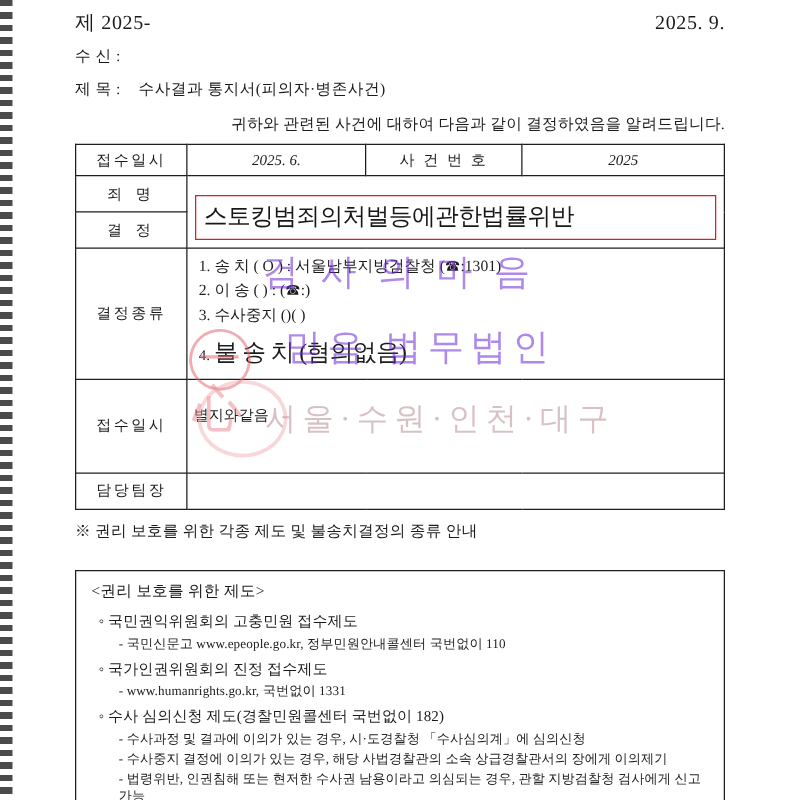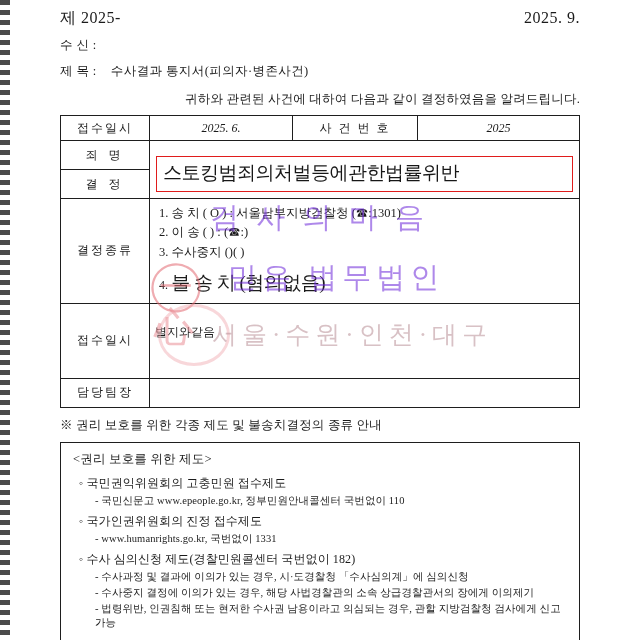--- a/index.html
+++ b/index.html
@@ -87,21 +87,21 @@
   }
   .wm-mark2{
     position:absolute;left:4px;top:104px;font-size:40px;color:#e8848c;opacity:.5;
   }
   .wm-ring{
     position:absolute;left:8px;top:108px;width:66px;height:56px;
     border:3px solid #efa6ac;border-radius:50%;opacity:.45;
   }
   
   .guide-title{
-    font-size:12.5px;margin-top:9px;margin-bottom:8px;letter-spacing:.2px;
+    font-size:12.5px;margin-top:9px;margin-bottom:22px;letter-spacing:.2px;
   }
   .guide-box{
     border:1px solid #1e1e1e;width:520px;box-sizing:border-box;
     padding:8px 12px 10px 12px;
   }
   .guide-h{font-size:12.5px;margin-bottom:7px;letter-spacing:.2px;}
   .g-item{font-size:12px;margin:5px 0 2px 6px;letter-spacing:.1px;}
   .g-sub{font-size:10.5px;margin:2px 0 2px 22px;color:#222;letter-spacing:.1px;}
 </style>
 </head>

